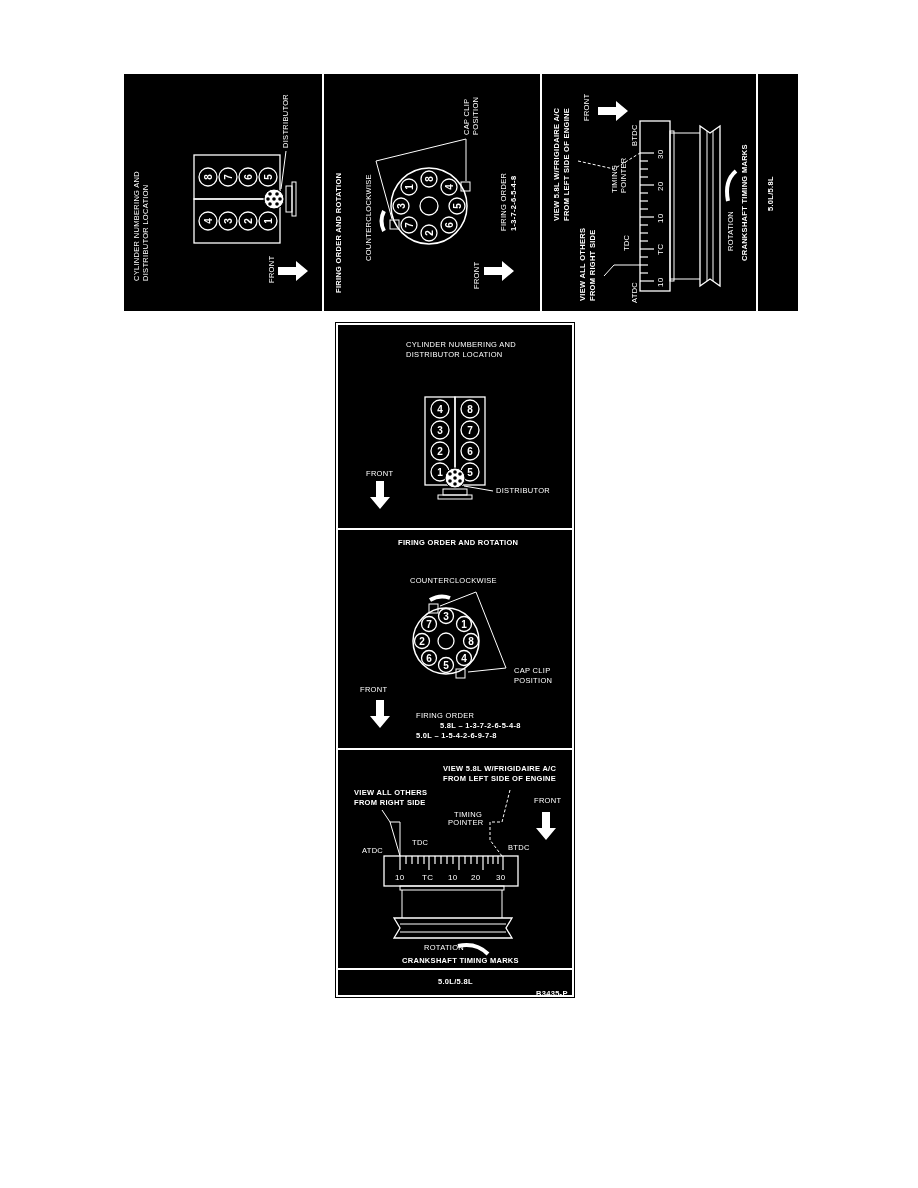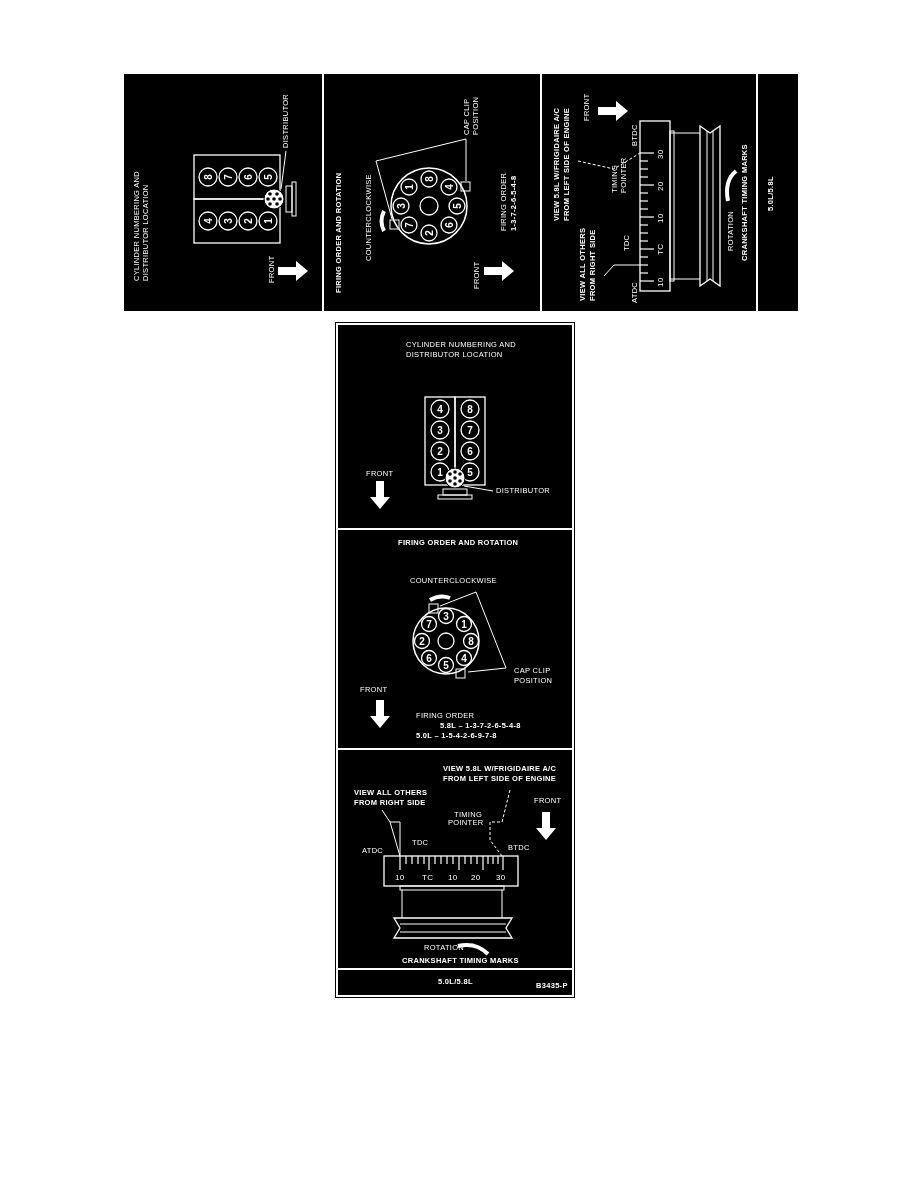--- a/index.html
+++ b/index.html
@@ -299,15 +299,15 @@
     <div class="txt n" style="left:84px;top:123px;font-size:8px;">TC</div>
     <div class="txt n" style="left:110px;top:123px;font-size:8px;">10</div>
     <div class="txt n" style="left:133px;top:123px;font-size:8px;">20</div>
     <div class="txt n" style="left:158px;top:123px;font-size:8px;">30</div>
     <div class="txt n" style="left:86px;top:193px;">ROTATION</div>
     <div class="txt" style="left:64px;top:206px;">CRANKSHAFT TIMING MARKS</div>
   </div>
 
   <div class="sec" style="top:645px;height:25px;border-bottom:none;">
     <div class="txt" style="left:100px;top:7px;">5.0L/5.8L</div>
-    <div class="txt" style="left:198px;top:11px;">B3435-P</div>
+    <div class="txt" style="left:198px;top:19px;">B3435-P</div>
   </div>
 </div>
 
 </body></html>

